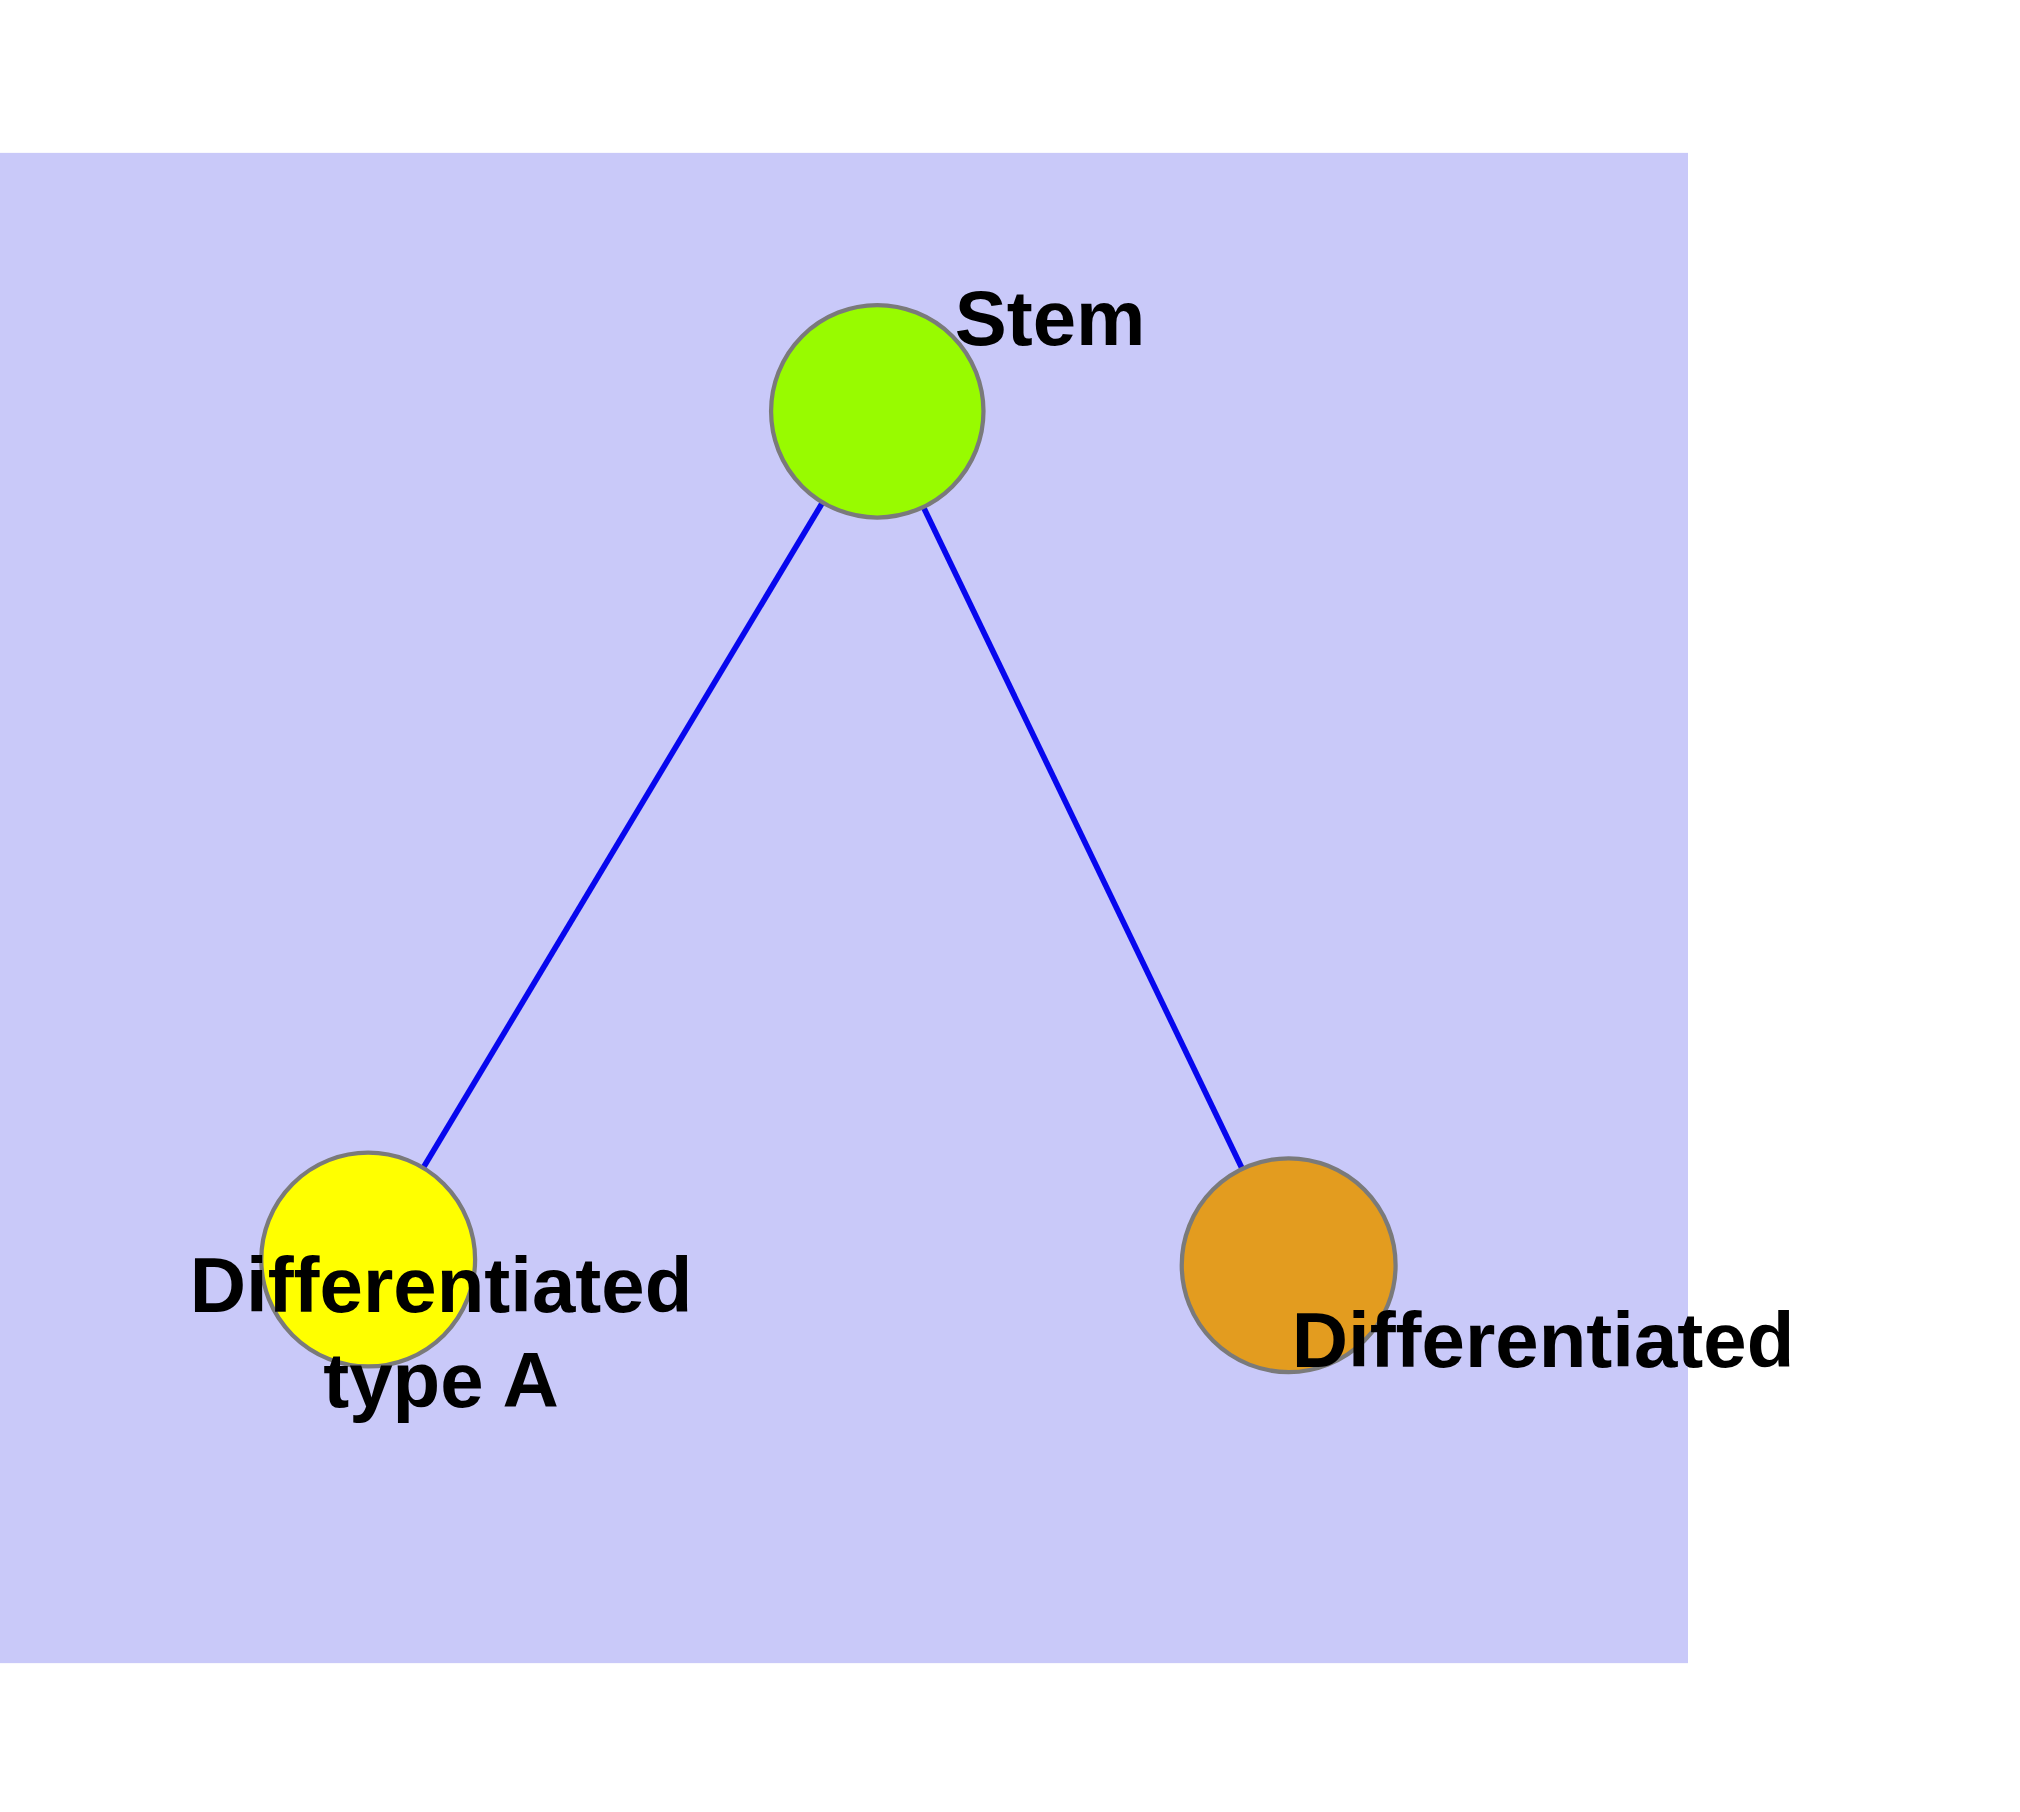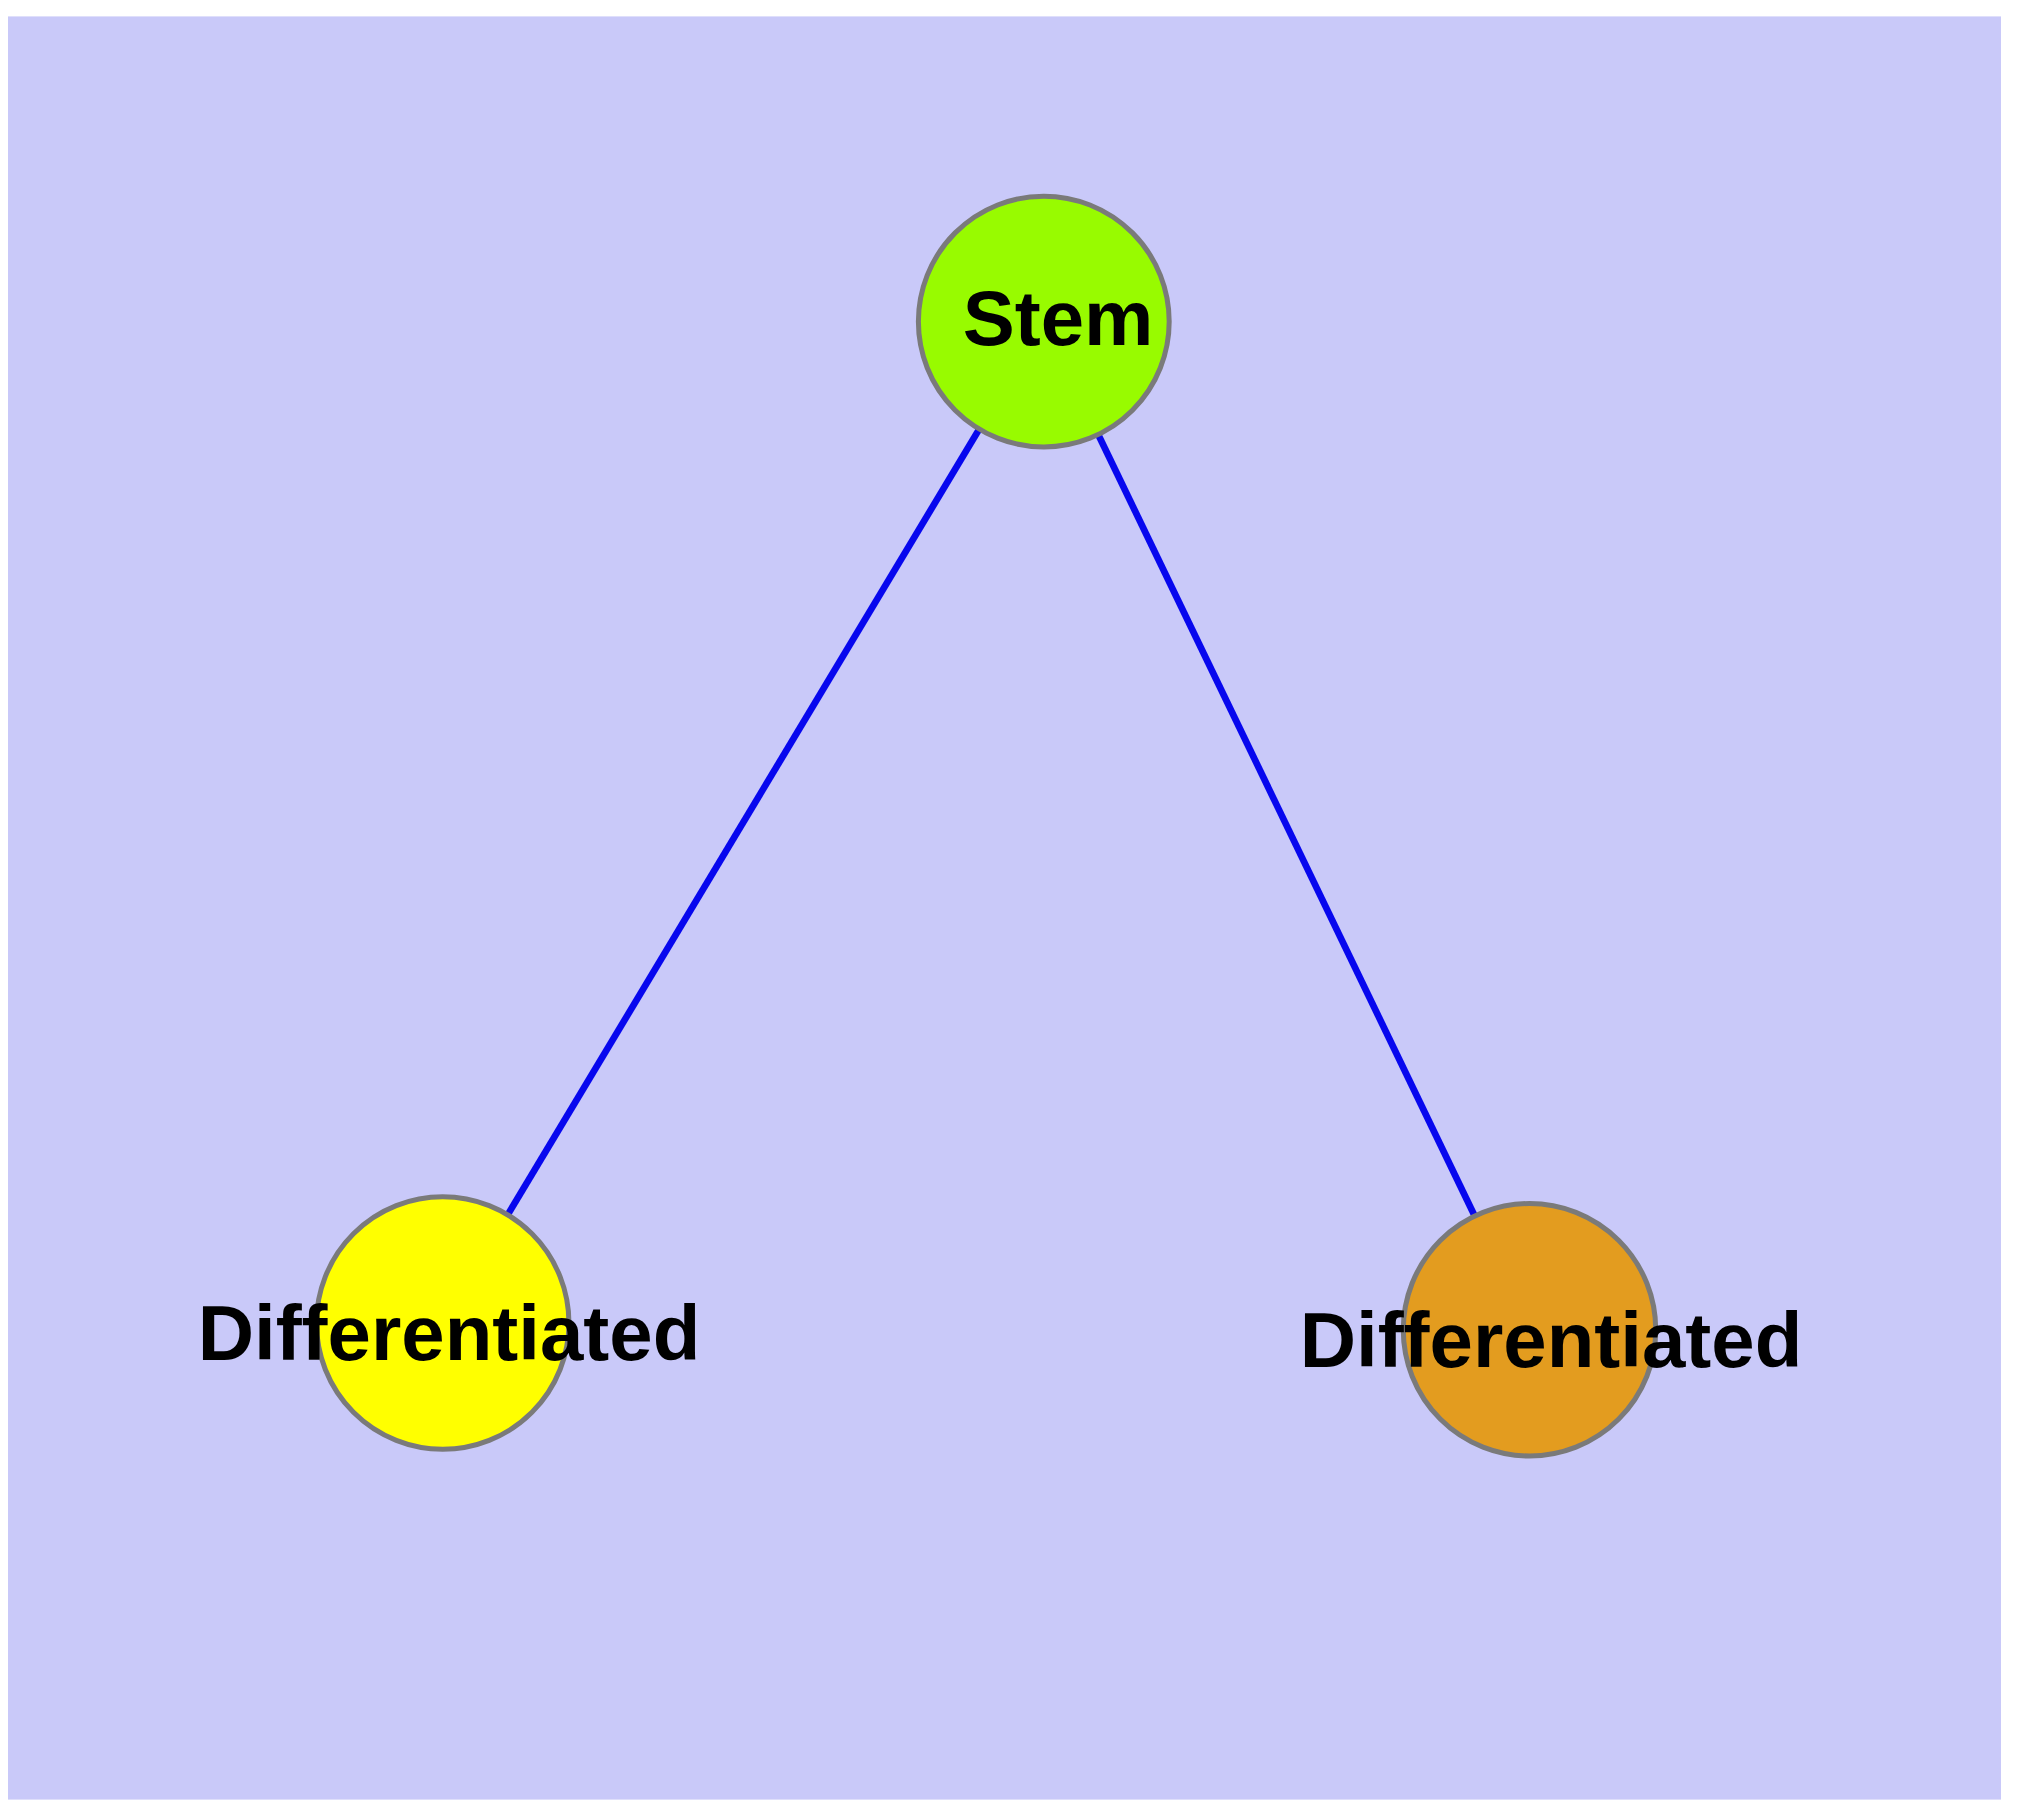--- a/index.html
+++ b/index.html
@@ -6,23 +6,23 @@
     margin: 0;
     padding: 0;
     width: 2021px;
     height: 1812px;
     background: #ffffff;
     overflow: hidden;
     font-family: "Liberation Sans", "DejaVu Sans", sans-serif;
   }
   #plot-area {
     position: absolute;
-    left: 8px;
+    left: 0;
     top: 4.2px;               
-    width: 1993px;
+    width: 1688px;
     height: 1808px;
   }
   #plot-bg {
     position: absolute;
     left: 0; top: 0;
     width: 100%; height: 100%;
   }
   .node-label {
     position: absolute;
     transform: translate(-50%, -50%);
@@ -52,19 +52,20 @@
         <circle cx="520" cy="1563" r="151" fill="#FFFF00" stroke="#7A7A7A" stroke-width="6"></circle>
         <circle cx="1820" cy="1571" r="151" fill="#E39C1F" stroke="#7A7A7A" stroke-width="6"></circle>
       </g>
   </svg>
   <div id="label-layer">
       <div class="node-label" style="left: 1050px; top: 314px; color: rgb(0, 0, 0);">
         <div>Stem</div>
       </div>
       <div class="node-label" style="left: 441px; top: 1329px; color: rgb(0, 0, 0);">
         <div>Differentiated</div>
+        <div>type A</div>
       </div>
       <div class="node-label" style="left: 1543px; top: 1336px; color: rgb(0, 0, 0);">
         <div>Differentiated</div>
       </div>
     </div>
 </div>
 
 
 </body></html>

